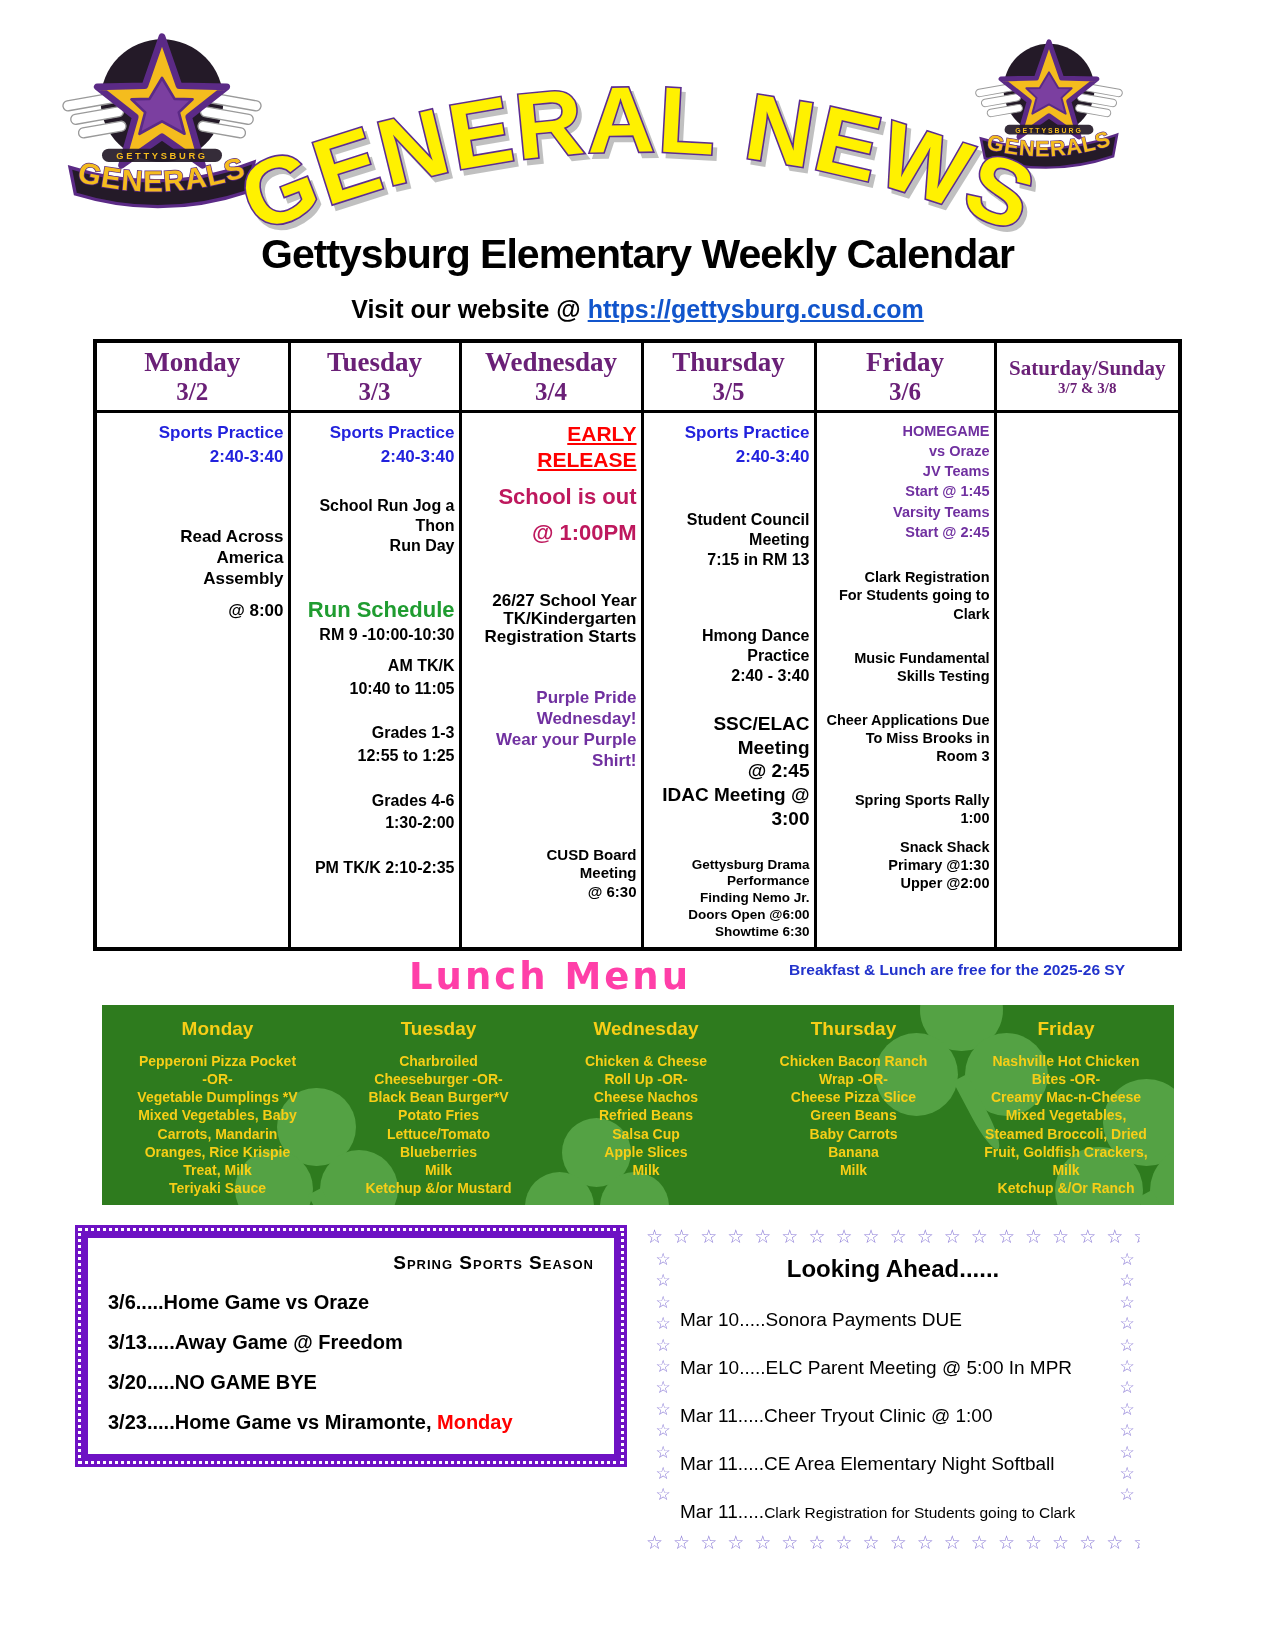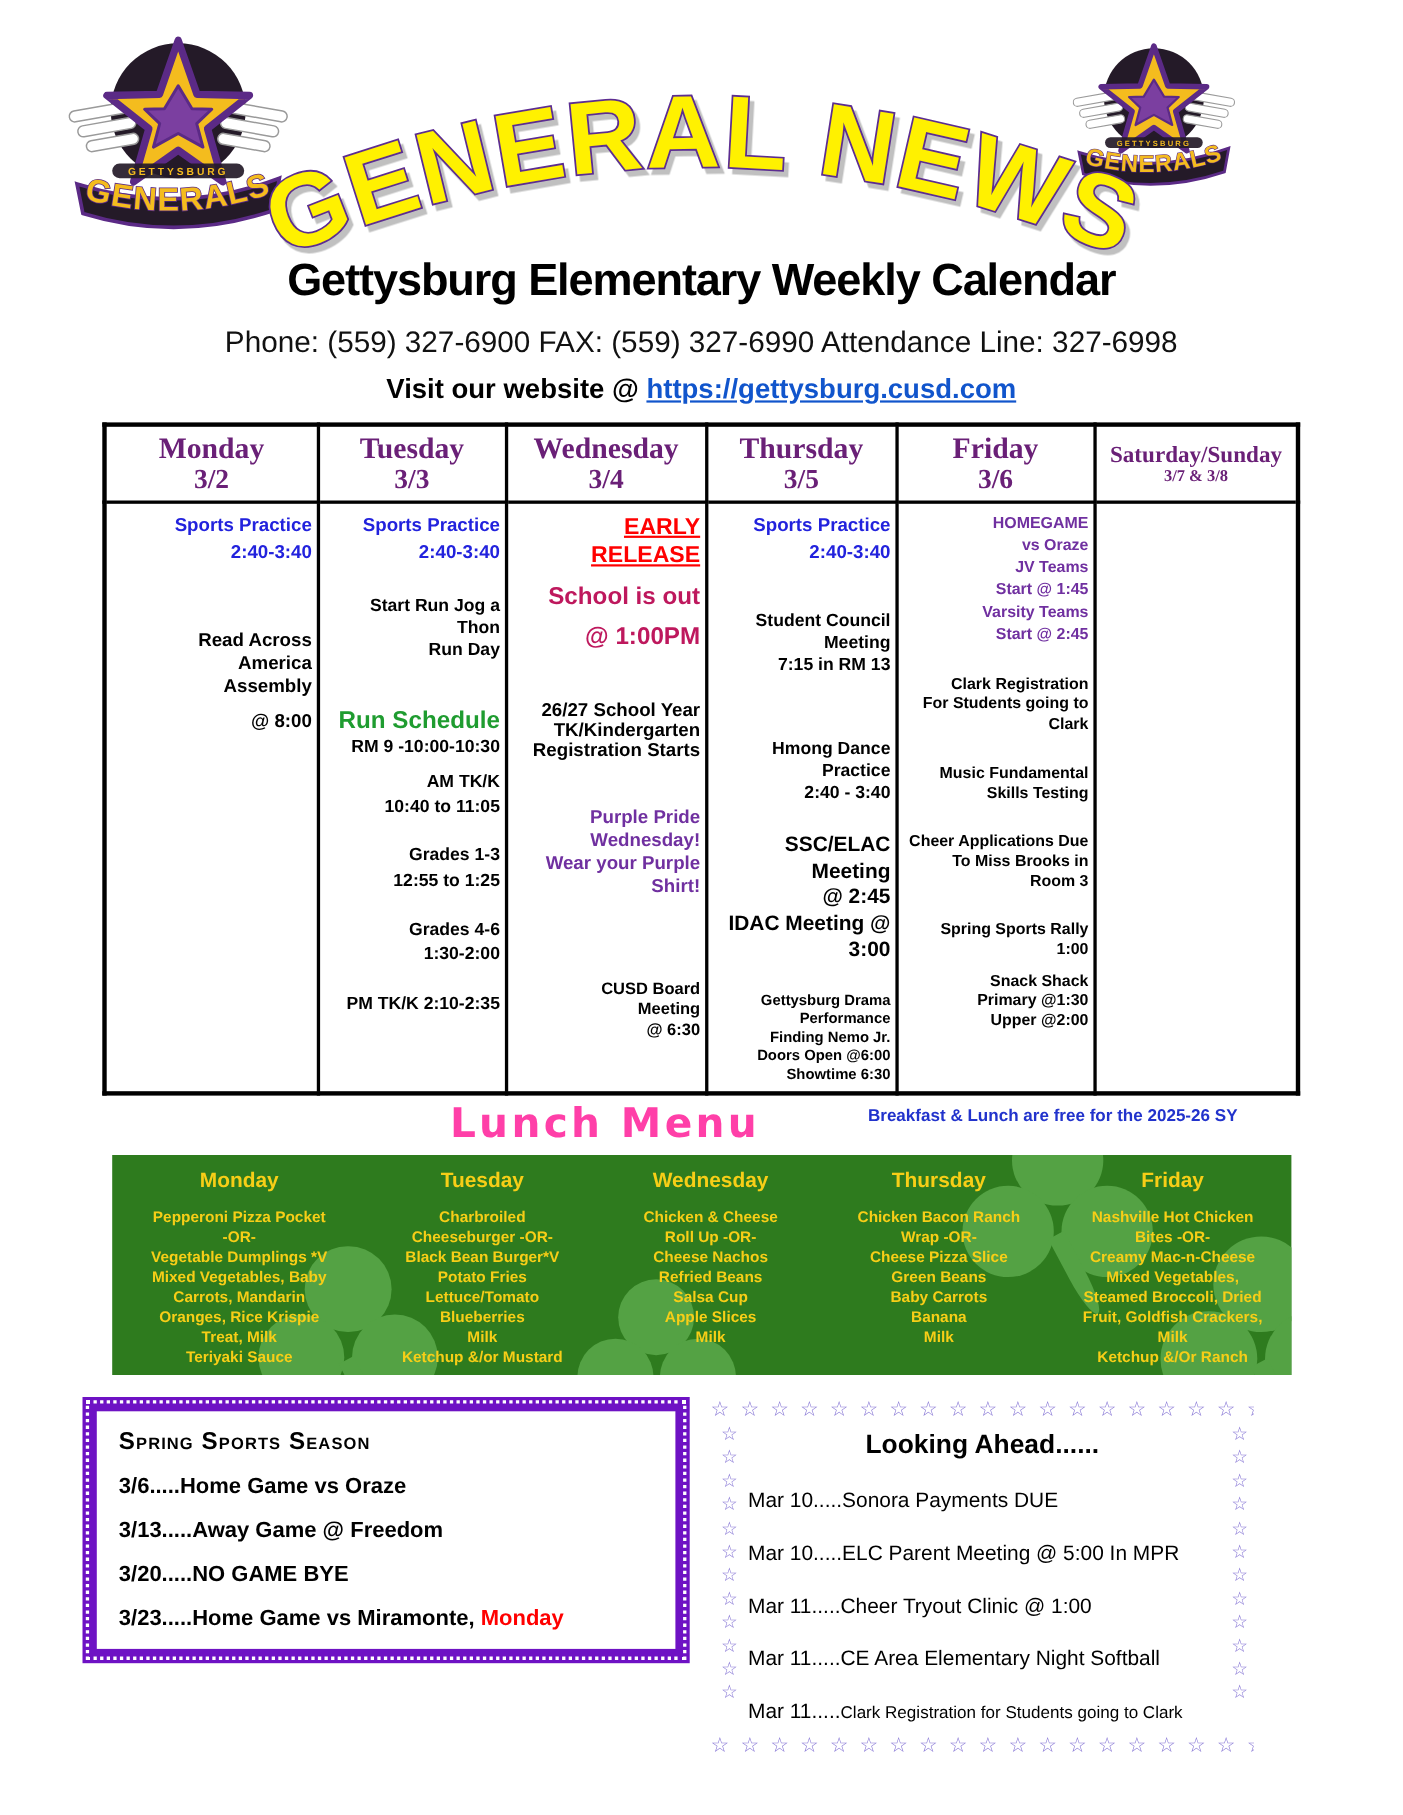--- a/index.html
+++ b/index.html
@@ -66,21 +66,21 @@
   .clover .l3 { left:52%; top:38%; }
   .clover .stem { position:absolute; left:55%; top:60%; width:9%; height:45%; background:#54A244;
                   border-radius:0 0 70% 70%; transform:rotate(-28deg); }
 
   
   .bottom { display:flex; align-items:flex-start; margin:20px 135px 0 75px; justify-content:space-between; }
 
   .sports-box { position:relative; width:552px; min-height:242px; border:13px solid #6E12C4; background:#fff;
                 padding:14px 20px 10px; }
   .sports-box::after { content:""; position:absolute; inset:-10px; border:3px dotted #fff; pointer-events:none; }
-  .sports-title { text-align:left; font-variant:small-caps; font-weight:600; font-size:22px;
+  .sports-title { text-align:right; font-variant:small-caps; font-weight:600; font-size:19px;
                   letter-spacing:1px; color:#000; margin-bottom:10px; }
   .sports-item { font-size:20px; font-weight:bold; color:#000; margin-top:17px; }
   .red-word { color:#FF0000; }
 
   .looking-box { position:relative; width:494px; min-height:296px; padding:26px 34px 30px; }
   .stars-row { position:absolute; left:0; right:0; text-align:center; color:#8A7AD6; font-size:19px;
                letter-spacing:2px; white-space:nowrap; overflow:hidden;
                font-family:"DejaVu Sans", sans-serif; }
   .stars-top { top:0; } .stars-bottom { bottom:0; }
   .stars-col { position:absolute; top:24px; bottom:24px; width:22px; color:#8A7AD6; font-size:17px;
@@ -154,21 +154,20 @@
     <svg class="arch-svg" width="760" height="205" viewBox="0 0 750 200">
       <path id="archPath" d="M 28 190 Q 375 52 722 190" fill="none"></path>
       <text>
         <textPath href="#archPath" startOffset="50%" text-anchor="middle">GENERAL NEWS</textPath>
       </text>
     </svg>
 
     <div class="subtitle">Gettysburg Elementary Weekly Calendar</div>
   </div>
 
-  <div class="contact-line">Phone: (559) 327-6900  FAX:  (559) 327-6990  Attendance Line: 327-6998</div>
 
   <div class="website-line">
     <span>Visit our website @ </span><span class="web-link">https://gettysburg.cusd.com</span>
   </div>
 
   <table class="cal">
     <colgroup>
       <col style="width:194px">
         <col style="width:171px">
         <col style="width:182px">
@@ -207,21 +206,21 @@
       <td>
         <div class="evt blue">Sports Practice
 2:40-3:40</div>
         <div class="evt f17 mt-xl">Read Across America
 Assembly</div>
         <div class="evt f17 mt-sm">@ 8:00</div>
       </td>
       <td>
         <div class="evt blue">Sports Practice
 2:40-3:40</div>
-        <div class="evt f16 mt-md">Start Run Jog a Thon
+        <div class="evt f16 mt-md">School Run Jog a Thon
 Run Day</div>
         <div class="evt greent mt-lg">Run Schedule</div>
         <div class="evt f16">RM 9 -10:00-10:30</div>
         <div class="evt f16 mt-sm lh14">AM TK/K
 10:40 to 11:05
 
 Grades 1-3
 12:55 to 1:25
 
 Grades 4-6

